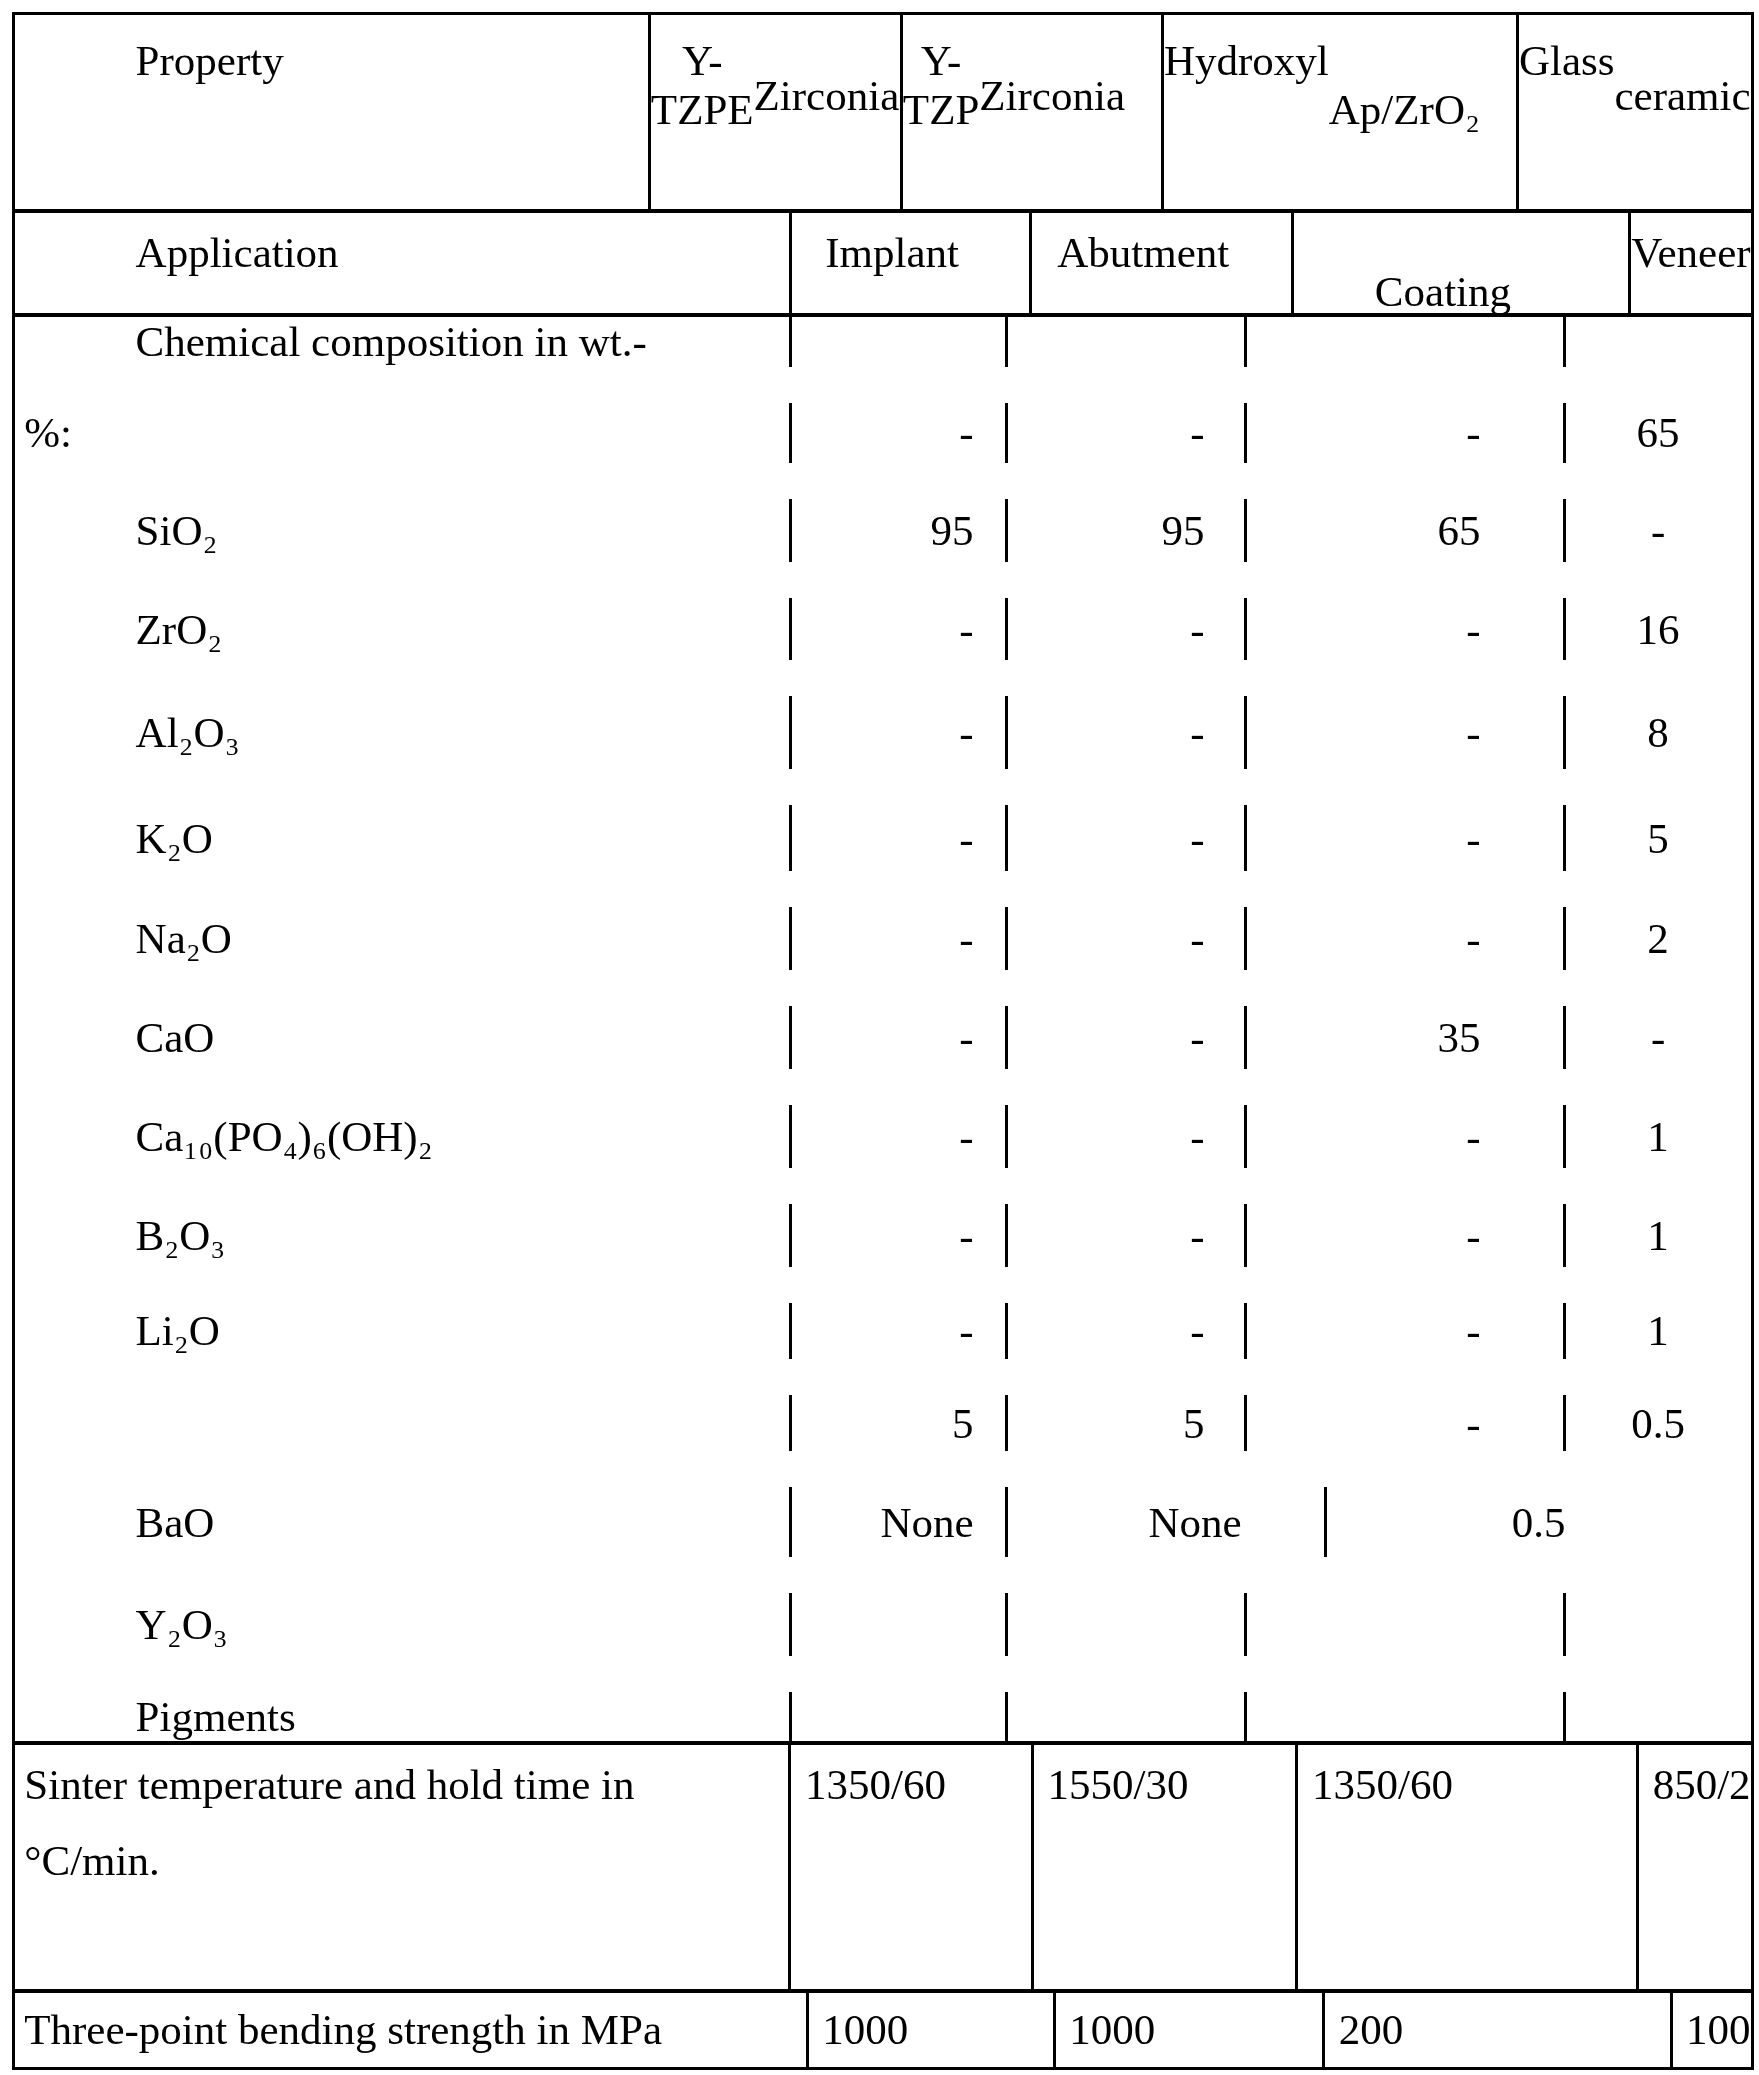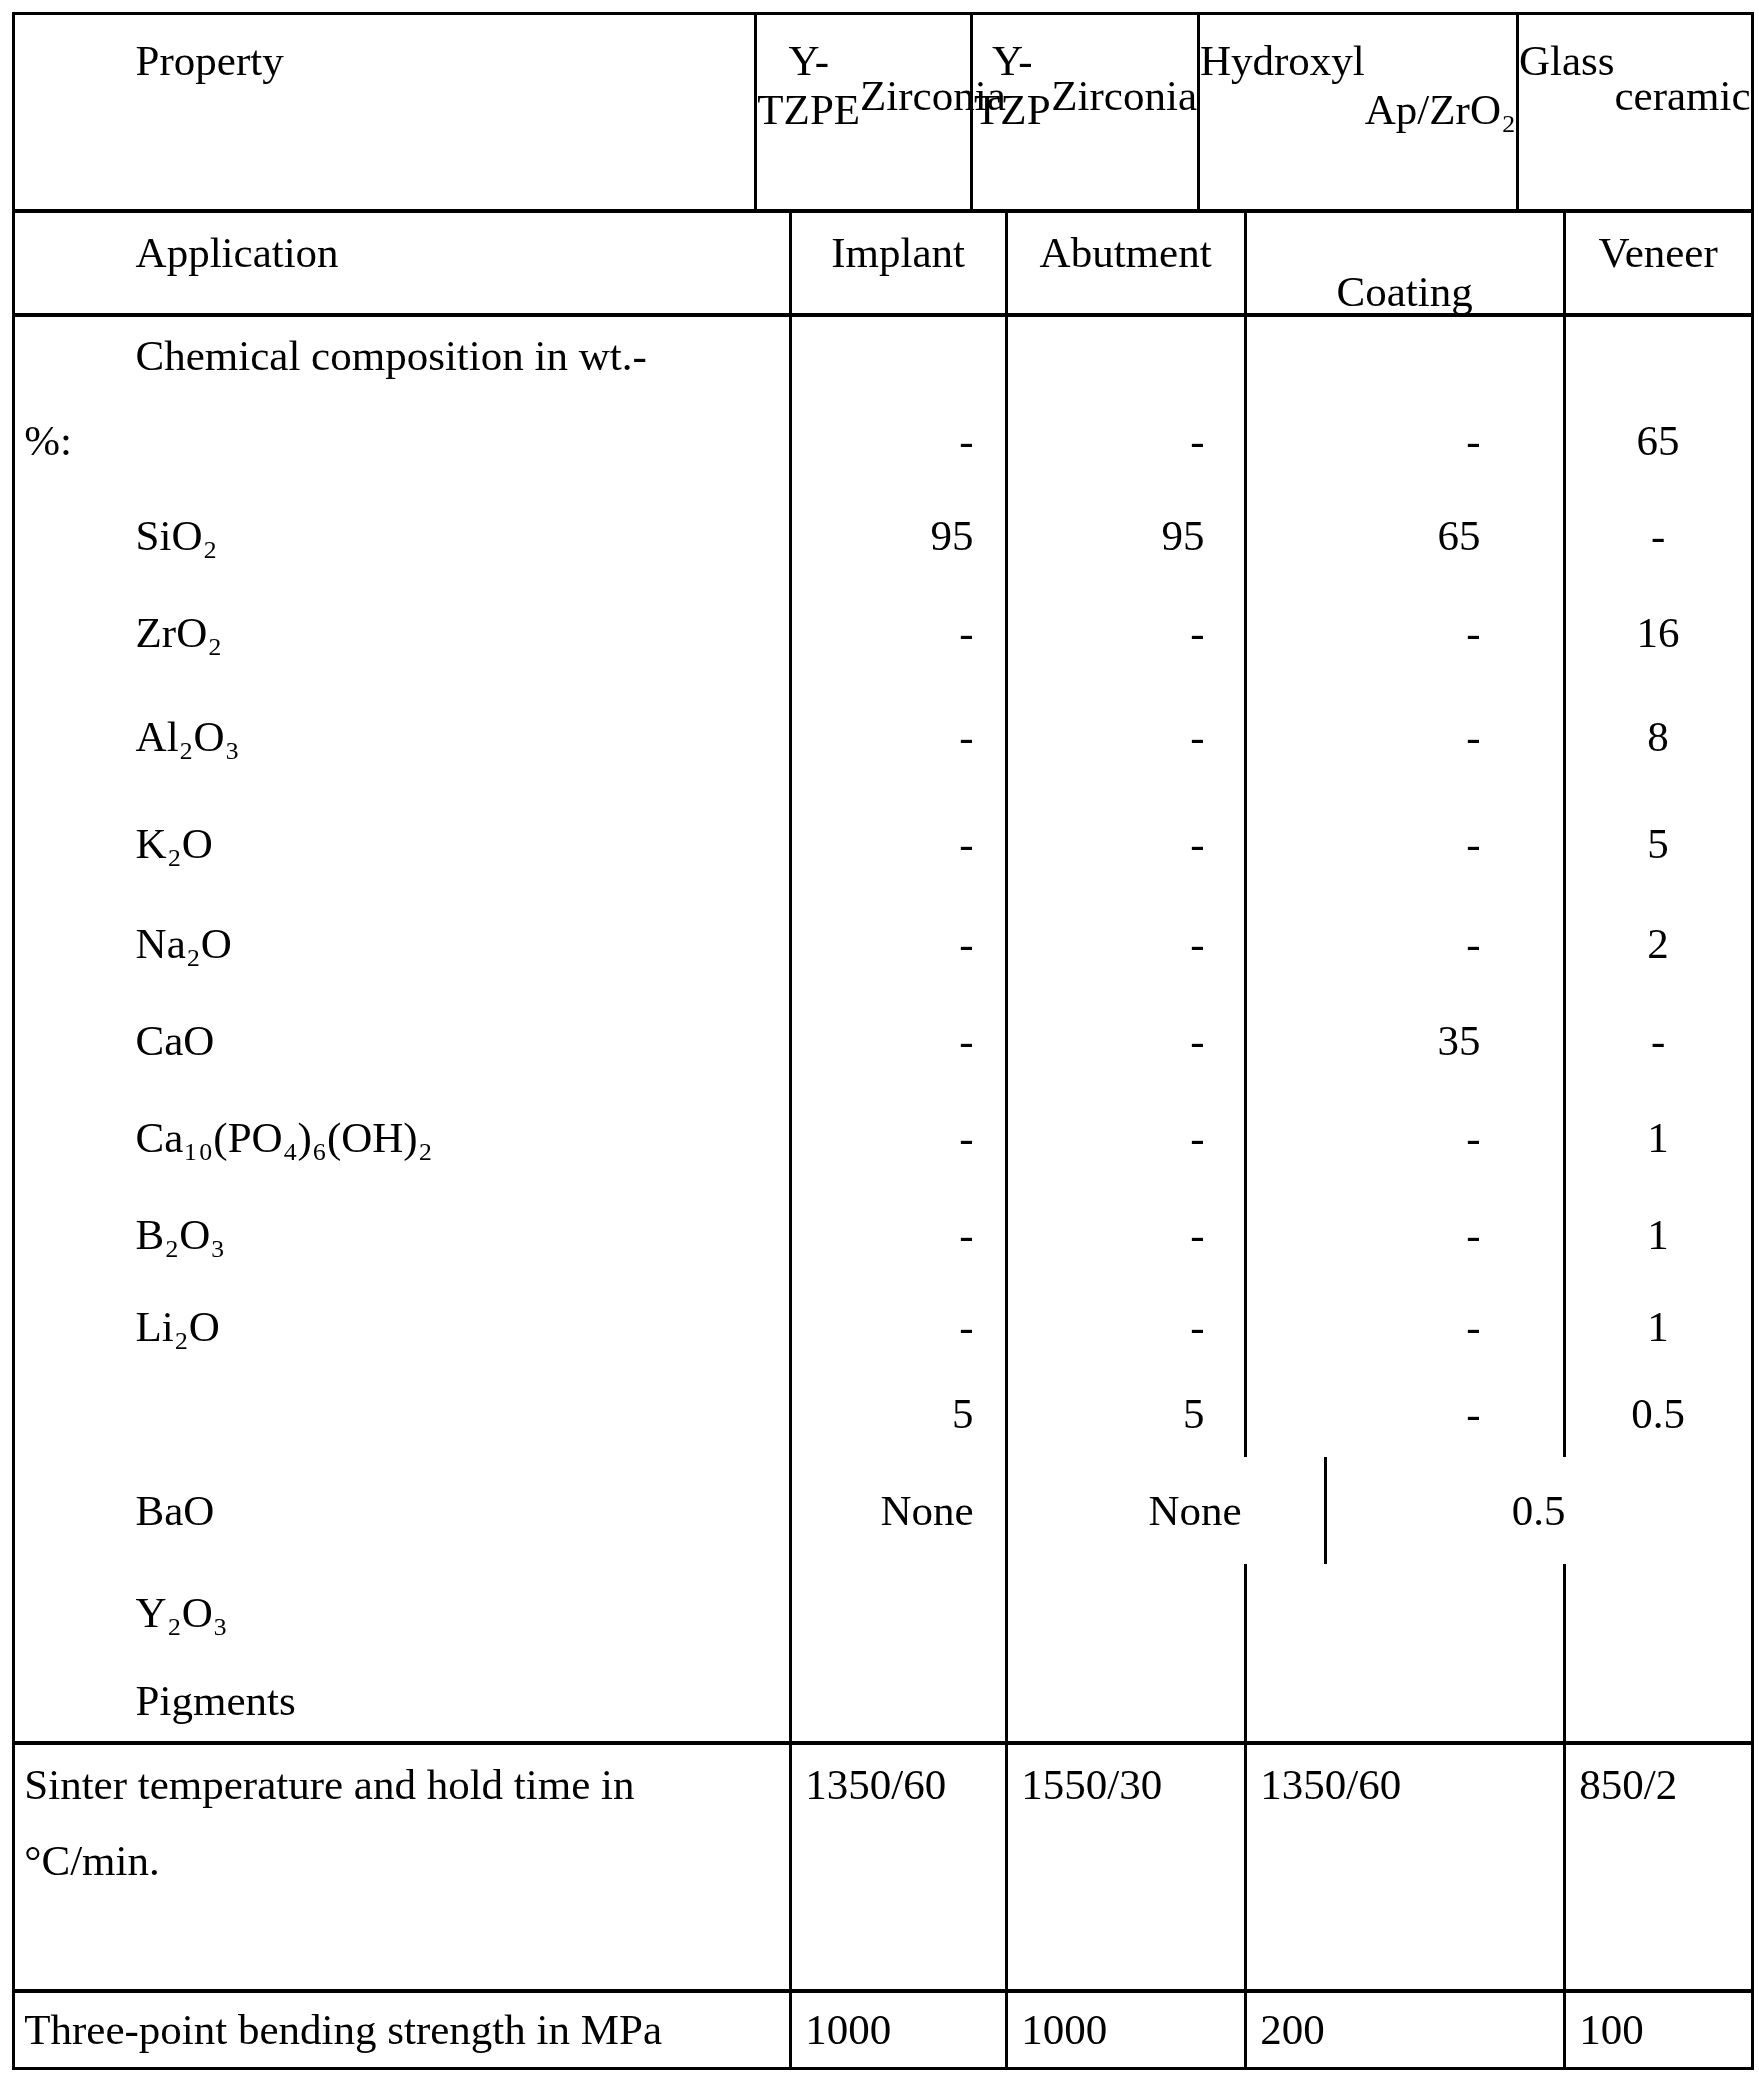--- a/index.html
+++ b/index.html
@@ -11,21 +11,21 @@
     position: relative;
   }
   .tbl {
     position: absolute; left: 11.6px; top: 11.6px;
     width: 1742px; height: 2058px;
     border: 3.9px solid #000;
     display: flex; flex-direction: column;
     font-size: 43px; line-height: 49px;
     background: #fff;
   }
-  .sect { display: flex; flex-direction: row; width: 100%; }
+  .sect { display: flex; flex-direction: row; width: 100%; gap: 36px; }
   .sect + .sect { border-top: 4.9px solid #000; }
 
   
   .c0 { width: 774px; }
   .c1 { width: 216px; border-left: 3.9px solid #000; }
   .c2 { width: 239px; border-left: 3.9px solid #000; }
   .c3 { width: 319px; border-left: 3.9px solid #000; }
   .c4 { flex: 1;      border-left: 3.9px solid #000; }
 
   

